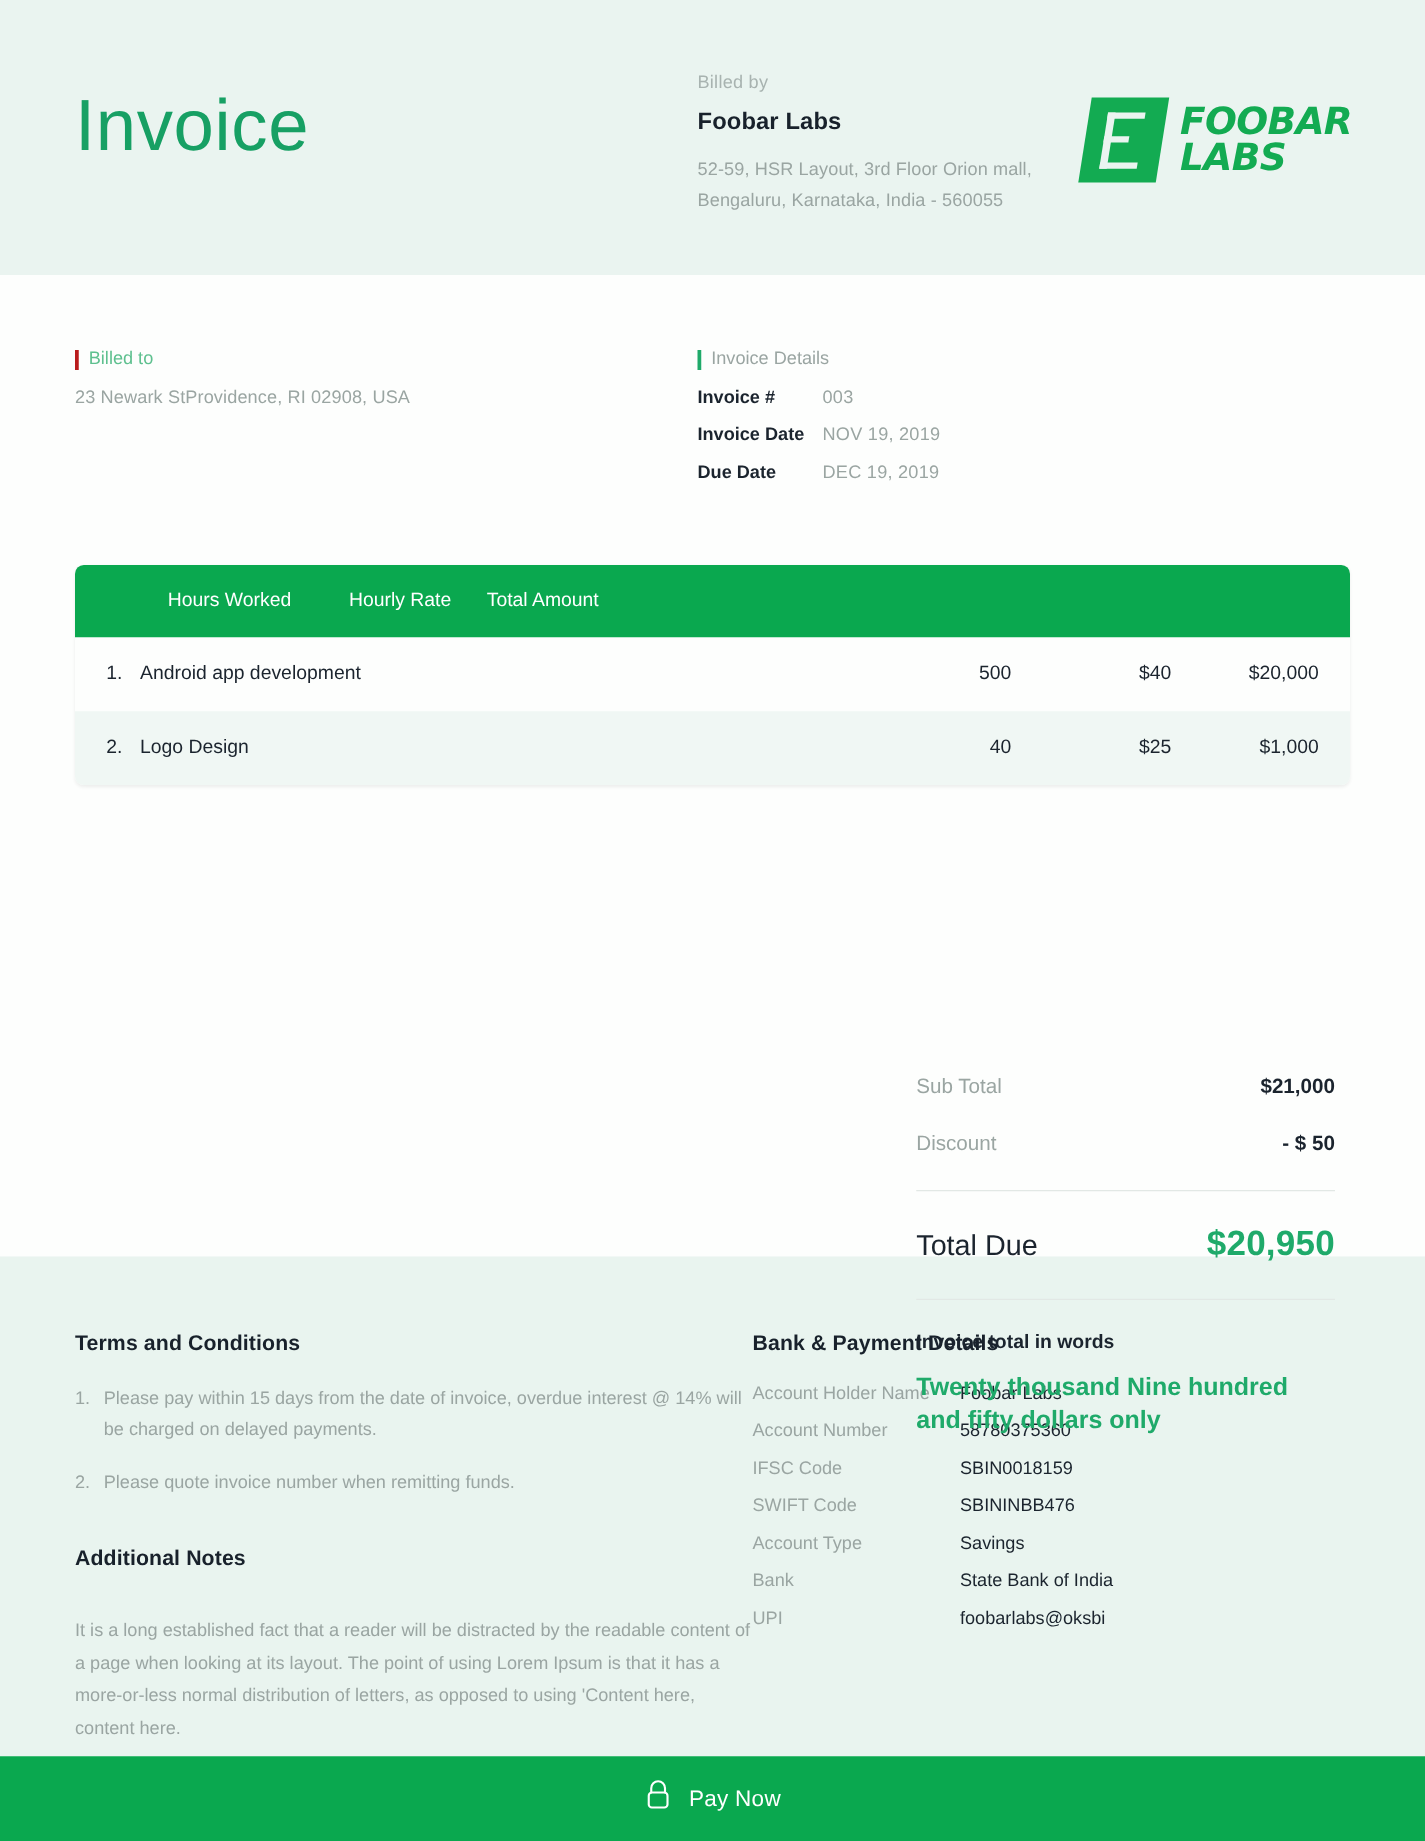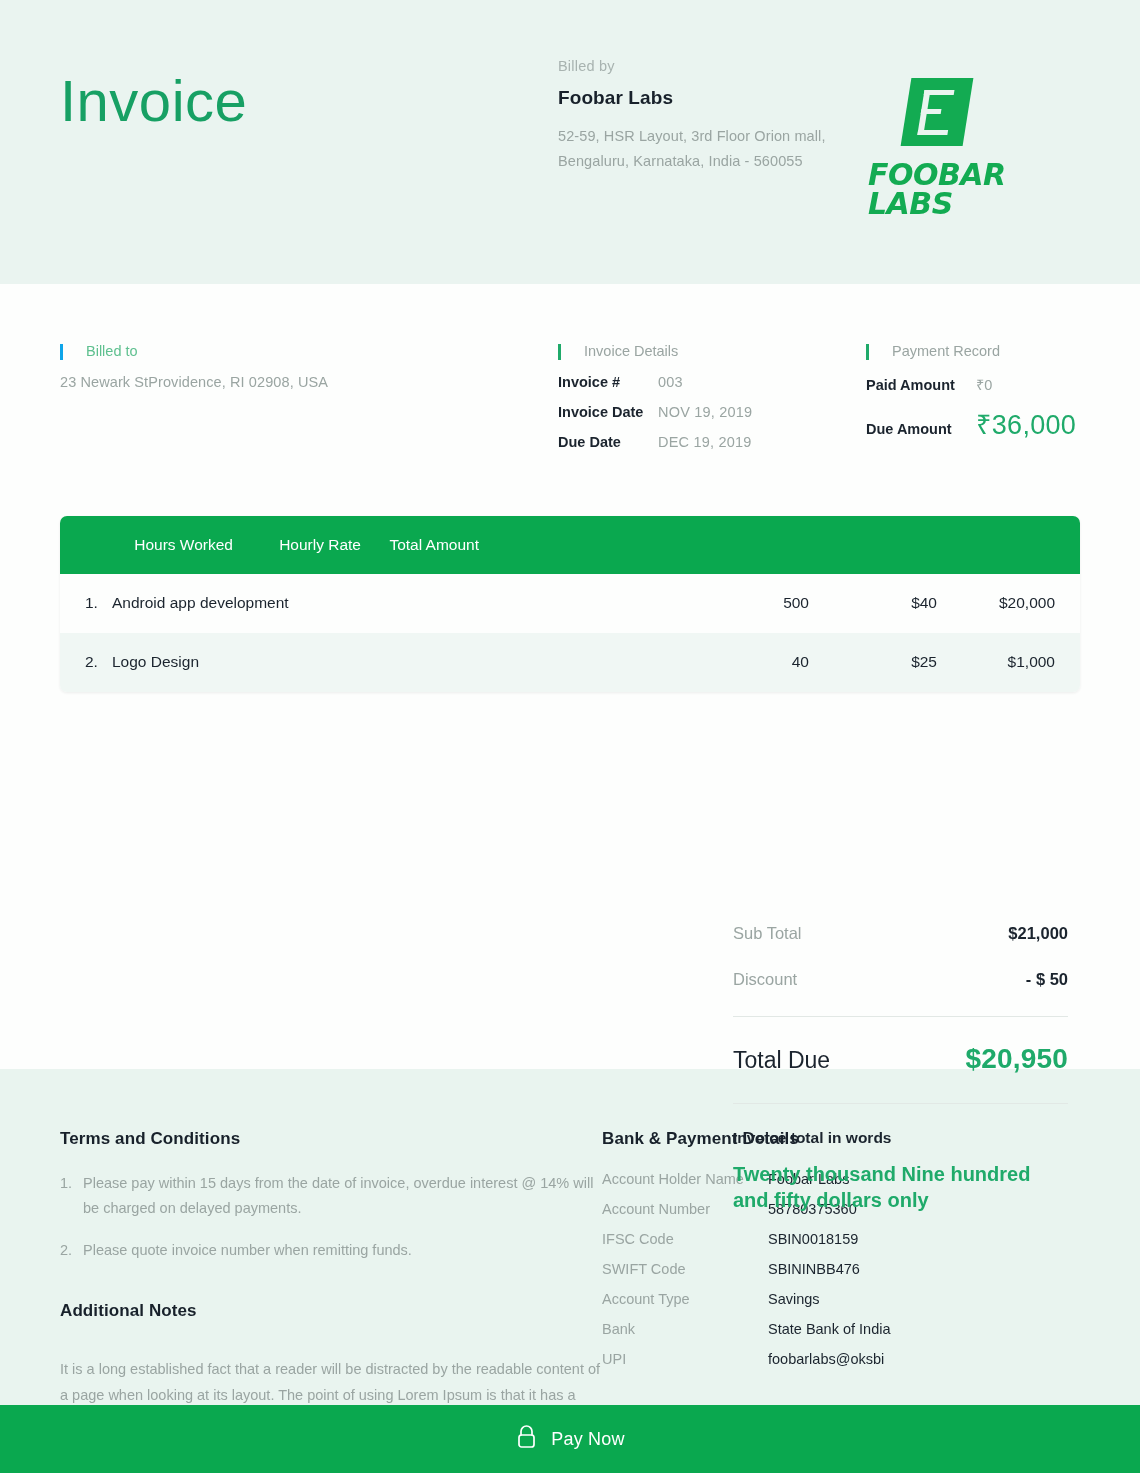--- a/index.html
+++ b/index.html
@@ -9,21 +9,21 @@
     height: 1473px;
     font-family: "Liberation Sans", sans-serif;
     background: #ffffff;
     position: relative;
     overflow: hidden;
     -webkit-font-smoothing: antialiased;
   }
 
   
   .header {
-    height: 284px;
+    height: 220px;
     background: #eaf4f0;
     position: relative;
     padding: 0 60px;
   }
   .invoice-title {
     position: absolute;
     left: 60px;
     top: 72px;
     font-size: 58px;
     font-weight: 300;
@@ -58,21 +58,20 @@
   }
 
   
   .logo {
     position: absolute;
     left: 868px;
     top: 78px;
     display: flex;
     align-items: center;
     gap: 14px;
-    flex-direction: column;
   }
   .logo-mark {
     width: 62px;
     height: 68px;
     background: #13ab52;
     transform: skewX(-9deg);
     position: relative;
   }
   .logo-mark .bar {
     position: absolute;
@@ -105,22 +104,22 @@
     display: flex;
     padding-top: 58px;
     position: relative;
   }
   .meta-col-billed  { width: 498px; }
   .meta-col-invoice { width: 308px; }
   .meta-col-payment { flex: 1; }
 
   .accent-label {
     display: inline-block;
-    border-left: 3px solid #0ea5e9;
-    padding-left: 23px;
+    border-left: 3px solid #b91c1c;
+    padding-left: 8px;
     font-size: 14.5px;
     color: #5ec08f;
     line-height: 1.1;
     margin-bottom: 14px;
   }
   .accent-label.grey { color: #9aa5a2; border-left-color: #1faa6a; }
 
   .client-name {
     font-size: 19.5px;
     font-weight: bold;
@@ -334,31 +333,20 @@
       <div class="kv-row">
         <span class="kv-key">Invoice Date</span>
         <span class="kv-val">NOV 19, 2019</span>
       </div>
       <div class="kv-row">
         <span class="kv-key">Due Date</span>
         <span class="kv-val">DEC 19, 2019</span>
       </div>
     </div>
 
-    <div class="meta-col-payment">
-      <div class="accent-label grey">Payment Record</div>
-      <div class="pay-row">
-        <span class="pay-key">Paid Amount</span>
-        <span class="pay-val">₹0</span>
-      </div>
-      <div class="pay-row">
-        <span class="pay-key">Due Amount</span>
-        <span class="pay-val big">₹36,000</span>
-      </div>
-    </div>
 
   </div>
 
   <div class="table">
     <div class="thead">
       <div class="c-hours">Hours Worked</div>
       <div class="c-rate">Hourly Rate</div>
       <div class="c-total">Total Amount</div>
     </div>
 

